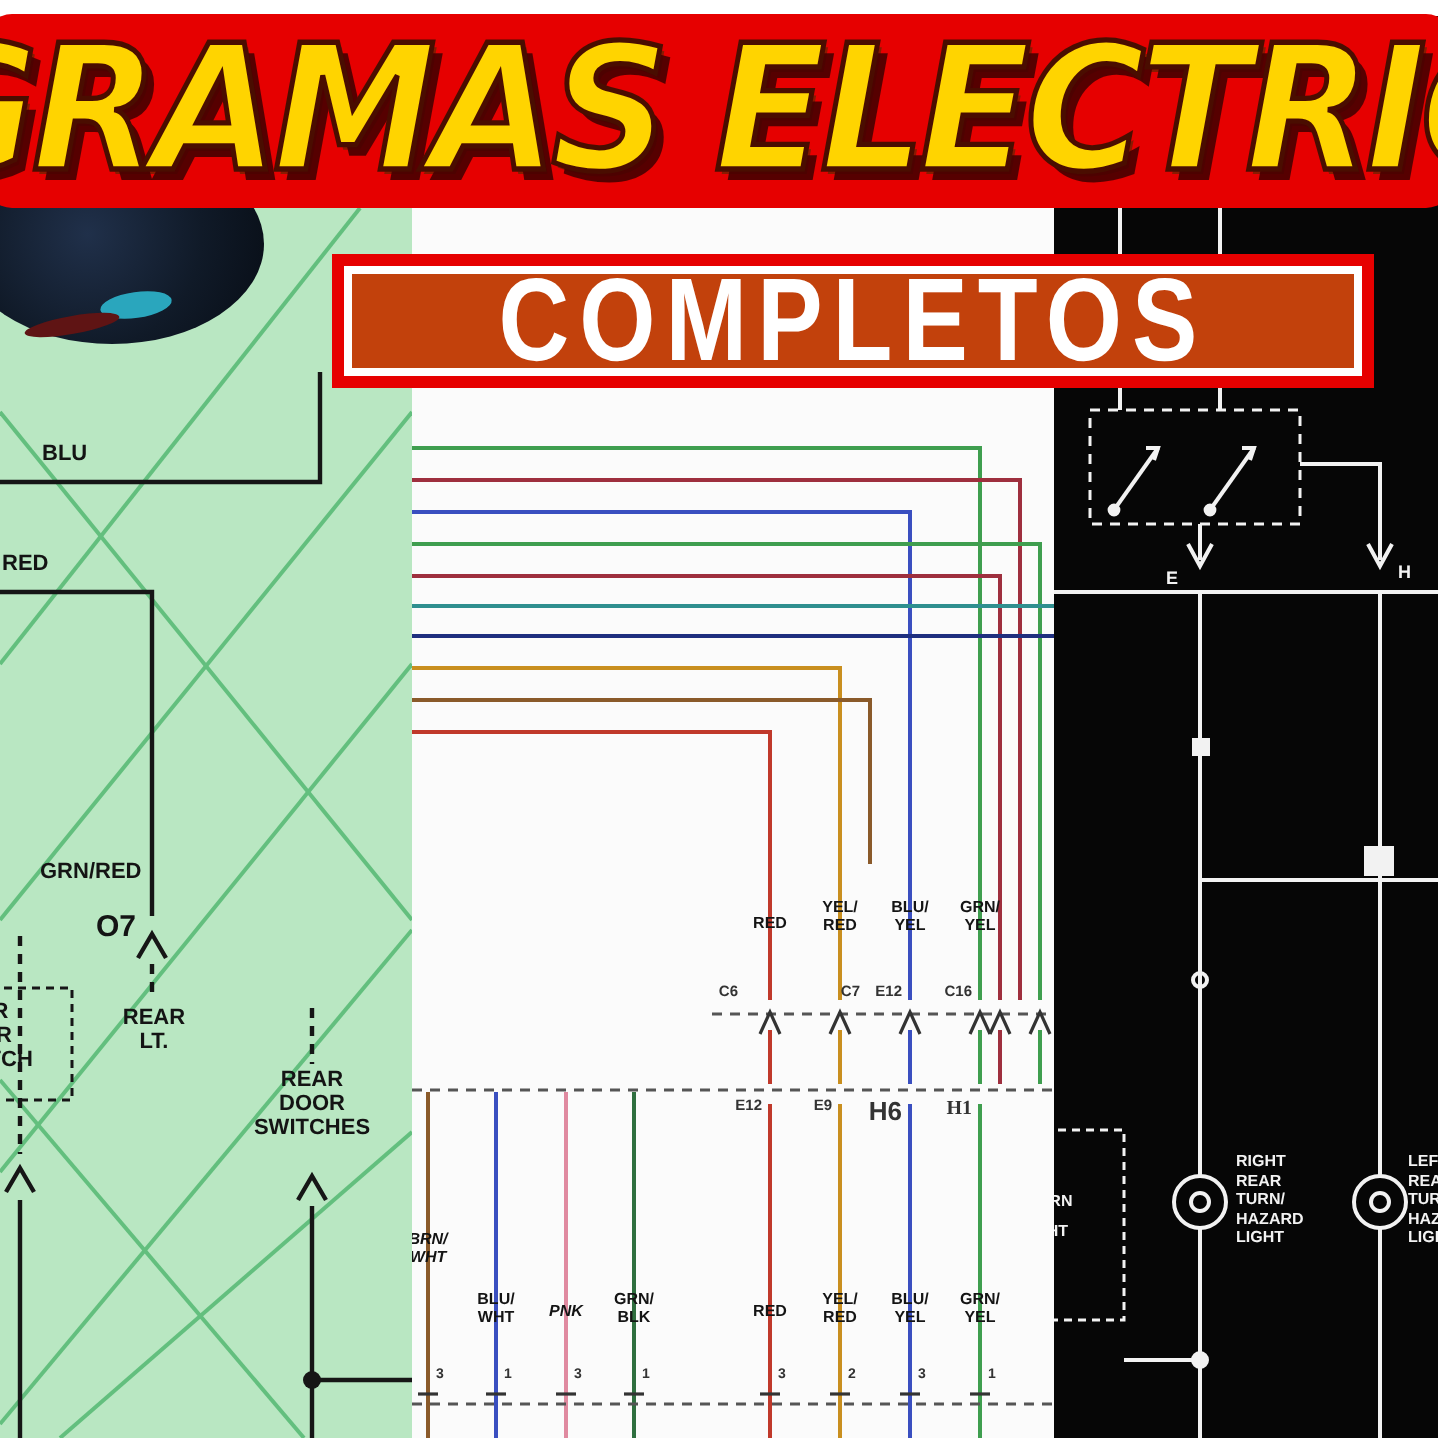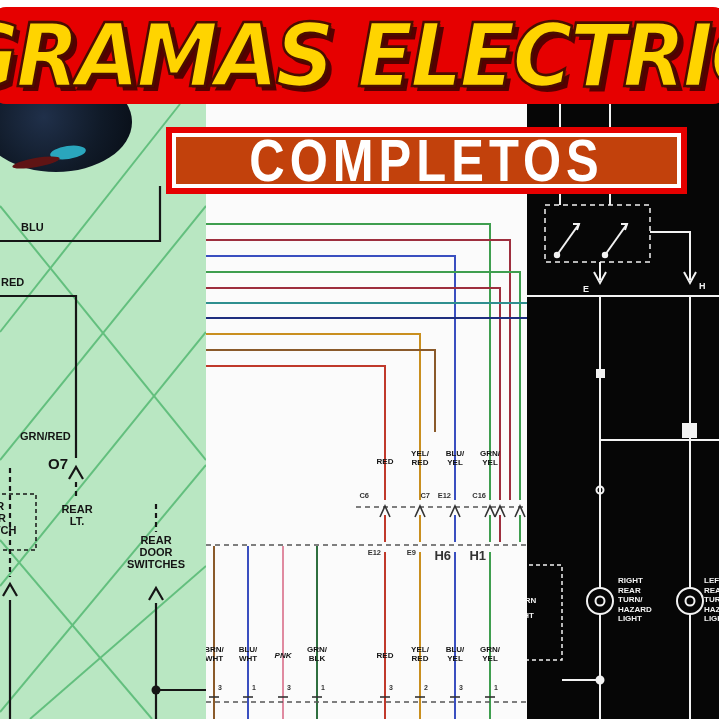--- a/index.html
+++ b/index.html
@@ -142,23 +142,23 @@
 YEL</span>
 
     <span class="lbl rt" style="left:135px;top:492px;width:28px;font-size:7.5px;color:#333;">C6</span>
     <span class="lbl rt" style="left:196px;top:492px;width:28px;font-size:7.5px;color:#333;">C7</span>
     <span class="lbl rt" style="left:217px;top:492px;width:28px;font-size:7.5px;color:#333;">E12</span>
     <span class="lbl rt" style="left:252px;top:492px;width:28px;font-size:7.5px;color:#333;">C16</span>
 
     <span class="lbl rt" style="left:147px;top:549px;width:28px;font-size:7.5px;color:#333;">E12</span>
     <span class="lbl rt" style="left:182px;top:549px;width:28px;font-size:7.5px;color:#333;">E9</span>
     <span class="lbl rt" style="left:217px;top:549px;width:28px;font-size:13px;color:#333;">H6</span>
-    <span class="lbl rt" style="left:252px;top:549px;width:28px;font-size:13px;color:#333;">H1</span>
-
-    <span class="lbl ctr" style="left:-6px;top:646px;width:28px;font-size:8px;">BRN/
+    <span class="lbl rt" style="left:252px;top:549px;width:28px;font-size:10px;color:#333;font-family:Liberation Serif, serif;">H1</span>
+
+    <span class="lbl ctr" style="left:-6px;top:616px;width:28px;font-size:8px;font-style:italic;">BRN/
 WHT</span>
     <span class="lbl ctr" style="left:28px;top:646px;width:28px;font-size:8px;">BLU/
 WHT</span>
     <span class="lbl ctr" style="left:63px;top:652px;width:28px;font-size:8px;font-style:italic;">PNK</span>
     <span class="lbl ctr" style="left:97px;top:646px;width:28px;font-size:8px;">GRN/
 BLK</span>
     <span class="lbl ctr" style="left:165px;top:652px;width:28px;font-size:8px;">RED</span>
     <span class="lbl ctr" style="left:200px;top:646px;width:28px;font-size:8px;">YEL/
 RED</span>
     <span class="lbl ctr" style="left:235px;top:646px;width:28px;font-size:8px;">BLU/

